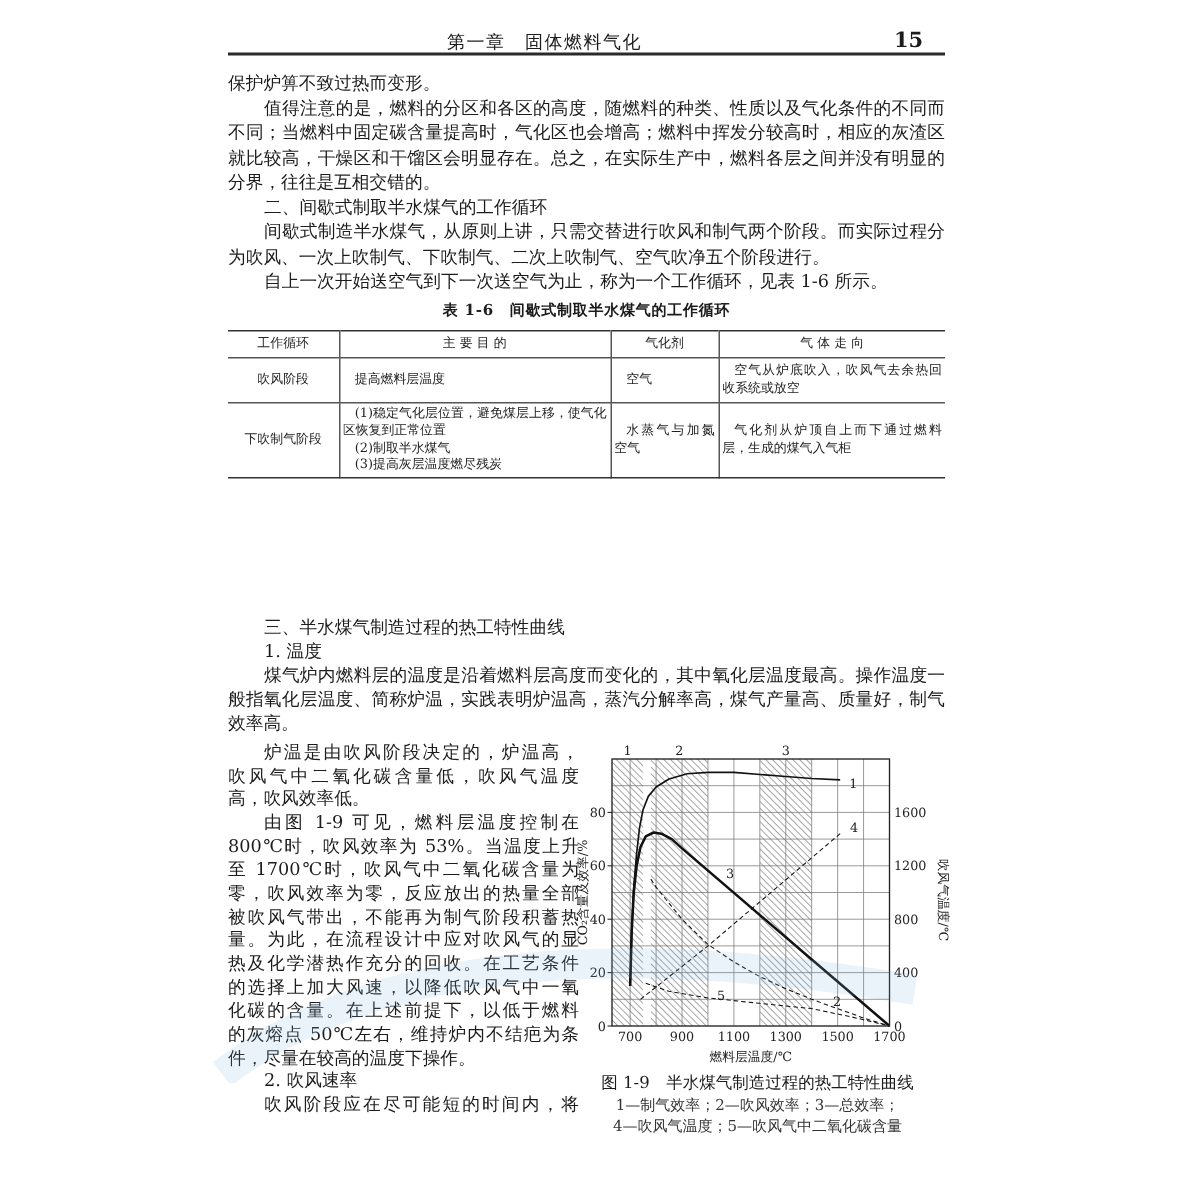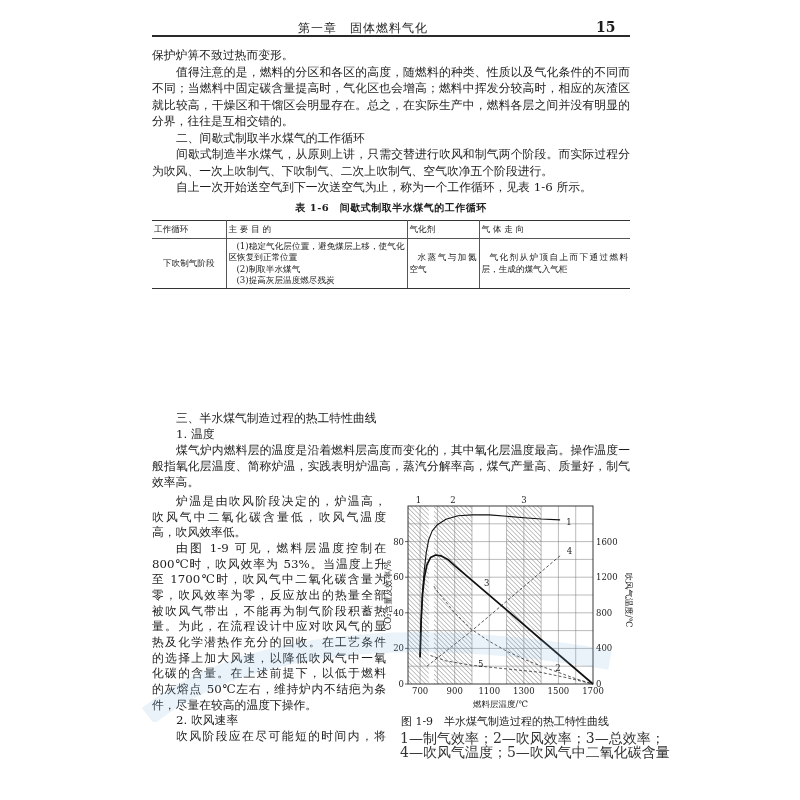--- a/index.html
+++ b/index.html
@@ -16,34 +16,34 @@
   .ln.last{text-align-last:left}
   .ln.bold{font-weight:normal}
   .ln.col{width:234px}
 
   .tbl-cap{position:absolute;top:201px;left:152px;width:478px;text-align:center;font-size:10px;font-weight:bold;line-height:14px;letter-spacing:0.5px}
   table.t16{position:absolute;top:220px;left:152px;width:478px;border-collapse:collapse;table-layout:fixed;font-size:8.6px;line-height:11.5px;color:#222}
   table.t16 th,table.t16 td{border-bottom:1px solid #555;border-right:1px solid #555;padding:0 2px;vertical-align:middle;font-weight:normal;overflow:hidden}
   table.t16 th:last-child,table.t16 td:last-child{border-right:none}
   table.t16 thead tr{border-top:1.6px solid #333}
   table.t16 tbody tr:last-child td{border-bottom:1.6px solid #333}
-  table.t16 th{text-align:left}
+  table.t16 th{text-align:center}
   .cl{white-space:nowrap;overflow:hidden;text-align:justify;text-align-last:justify;text-justify:inter-character}
   .cl.in{padding-left:8px}
   .cl.last{text-align-last:left}
   .cl.c{text-align:center;text-align-last:center}
   .cl.p{padding-left:8px;text-align:left;text-align-last:left}
 
   .chart{position:absolute;left:380px;top:485px;width:260px;height:240px;overflow:visible}
   .ct{font-family:"DejaVu Serif",serif;font-size:8.5px;fill:#222}
   .grid{stroke:#777;stroke-width:0.5}
 
   .fig-cap{position:absolute;left:400px;width:210px;text-align:center;white-space:nowrap}
   .fig-cap.t{top:714px;font-size:11px;line-height:16px}
-  .fig-cap.l{font-size:14px;line-height:14px;color:#333}
+  .fig-cap.l{font-size:10px;line-height:14px;color:#333}
 
   .wm{position:absolute;left:140px;top:612px;width:480px;height:110px;pointer-events:none}
 </style>
 </head>
 <body>
 
 <div class="hdr-title">第一章　固体燃料气化</div>
 <div class="hdr-page">15</div>
 <div class="hdr-rule"></div>
 
@@ -68,20 +68,35 @@
     </colgroup>
   <thead>
     <tr style="height:18px">
       <th>工作循环</th>
       <th>主 要 目 的</th>
       <th>气化剂</th>
       <th>气 体 走 向</th>
     </tr>
   </thead>
   <tbody>
+    <tr style="height:30px">
+      <td>
+          <div class="cl c">吹风阶段</div>
+        </td>
+      <td>
+          <div class="cl p">提高燃料层温度</div>
+        </td>
+      <td>
+          <div class="cl p">空气</div>
+        </td>
+      <td>
+        <div class="cl in">空气从炉底吹入，吹风气去余热回</div>
+        <div class="cl last">收系统或放空</div>
+      </td>
+    </tr>
     <tr style="height:50px">
       <td>
           <div class="cl c">下吹制气阶段</div>
         </td>
       <td>
         <div class="cl in">(1)稳定气化层位置，避免煤层上移，使气化</div>
         <div class="cl last">区恢复到正常位置</div>
         <div class="cl in last">(2)制取半水煤气</div>
         <div class="cl in last">(3)提高灰层温度燃尽残炭</div>
       </td>

